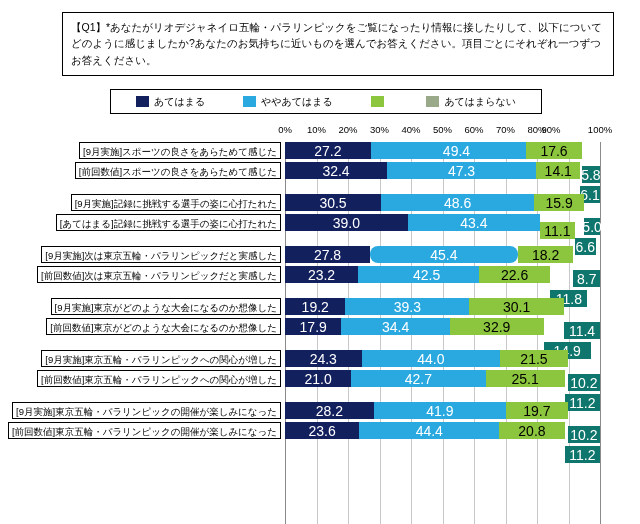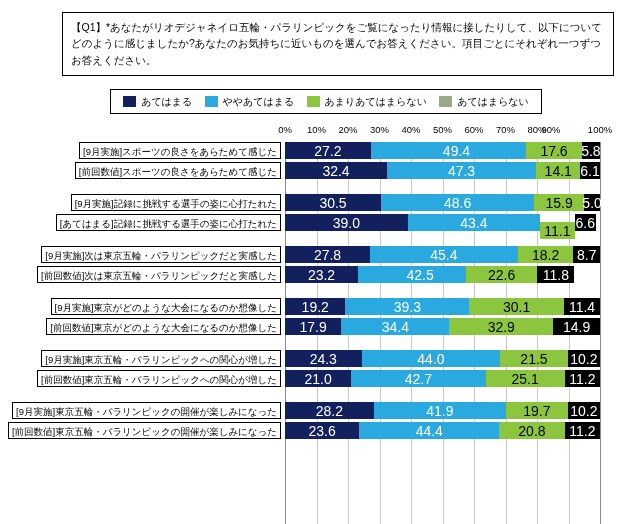--- a/index.html
+++ b/index.html
@@ -142,41 +142,40 @@
     overflow: visible;
     box-sizing: border-box;
   }
   .seg span {
     line-height: 1;
     white-space: nowrap;
   }
   .seg.s0 { background: #12205e; color: #ffffff; }
   .seg.s1 { background: #2aa9e0; color: #ffffff; }
   .seg.s2 { background: #8cc63e; color: #000000; }
-  .seg.s3 { background: #000000; color: #ffffff; }
+  .seg.s3 { background: #0f766e; color: #ffffff; margin-top: 24px; }
 </style>
 </head>
 <body>
 
 <div id="page">
 
   <div class="q-box">【Q1】*あなたがリオデジャネイロ五輪・パラリンピックをご覧になったり情報に接したりして、以下についてどのように感じましたか?あなたのお気持ちに近いものを選んでお答えください。項目ごとにそれぞれ一つずつお答えください。</div>
 
   <div class="legend-box">
     <div class="legend-item">
       <span class="legend-swatch" style="background:#12205e"></span>
       <span>あてはまる</span>
     </div>
     <div class="legend-item">
       <span class="legend-swatch" style="background:#2aa9e0"></span>
       <span>ややあてはまる</span>
     </div>
     <div class="legend-item">
       <span class="legend-swatch" style="background:#8cc63e"></span>
-      <span>あまりあてはまらない</span>
     </div>
     <div class="legend-item">
       <span class="legend-swatch" style="background:#9aa98a"></span>
       <span>あてはまらない</span>
     </div>
   </div>
 
   <div id="chart">
     <div class="axis-labels" id="axis-labels">
         <div class="axis-tick-label" style="left: 0px;">0%</div>
@@ -270,38 +269,38 @@
               <span>6.6</span>
             </div>
           </div>
         </div>
         <div class="row" style="top: 104px;">
           <div class="row-label">[9月実施]次は東京五輪・パラリンピックだと実感した</div>
           <div class="bar-track">
             <div class="seg s0" style="width: 87.57px;">
               <span>27.8</span>
             </div>
-            <div class="seg s1" style="width: 152px;">
+            <div class="seg s1" style="width: 152px; border-radius: 8px;">
               <span>45.4</span>
             </div>
             <div class="seg s2" style="width: 57.33px;">
               <span>18.2</span>
             </div>
             <div class="seg s3" style="width: 27.405px;">
               <span>8.7</span>
             </div>
           </div>
         </div>
         <div class="row" style="top: 124px;">
           <div class="row-label">[前回数値]次は東京五輪・パラリンピックだと実感した</div>
           <div class="bar-track">
             <div class="seg s0" style="width: 73.08px;">
               <span>23.2</span>
             </div>
-            <div class="seg s1" style="width: 108px; padding-left: 16px;">
+            <div class="seg s1" style="width: 121px; padding-left: 16px;">
               <span>42.5</span>
             </div>
             <div class="seg s2" style="width: 71.19px;">
               <span>22.6</span>
             </div>
             <div class="seg s3" style="width: 37.17px;">
               <span>11.8</span>
             </div>
           </div>
         </div>
@@ -324,21 +323,21 @@
         </div>
         <div class="row" style="top: 176px;">
           <div class="row-label">[前回数値]東京がどのような大会になるのか想像した</div>
           <div class="bar-track">
             <div class="seg s0" style="width: 56.385px;">
               <span>17.9</span>
             </div>
             <div class="seg s1" style="width: 108.36px;">
               <span>34.4</span>
             </div>
-            <div class="seg s2" style="width: 104px;">
+            <div class="seg s2" style="width: 94px;">
               <span>32.9</span>
             </div>
             <div class="seg s3" style="width: 46.935px;">
               <span>14.9</span>
             </div>
           </div>
         </div>
         <div class="row" style="top: 208px;">
           <div class="row-label">[9月実施]東京五輪・パラリンピックへの関心が増した</div>
           <div class="bar-track">

